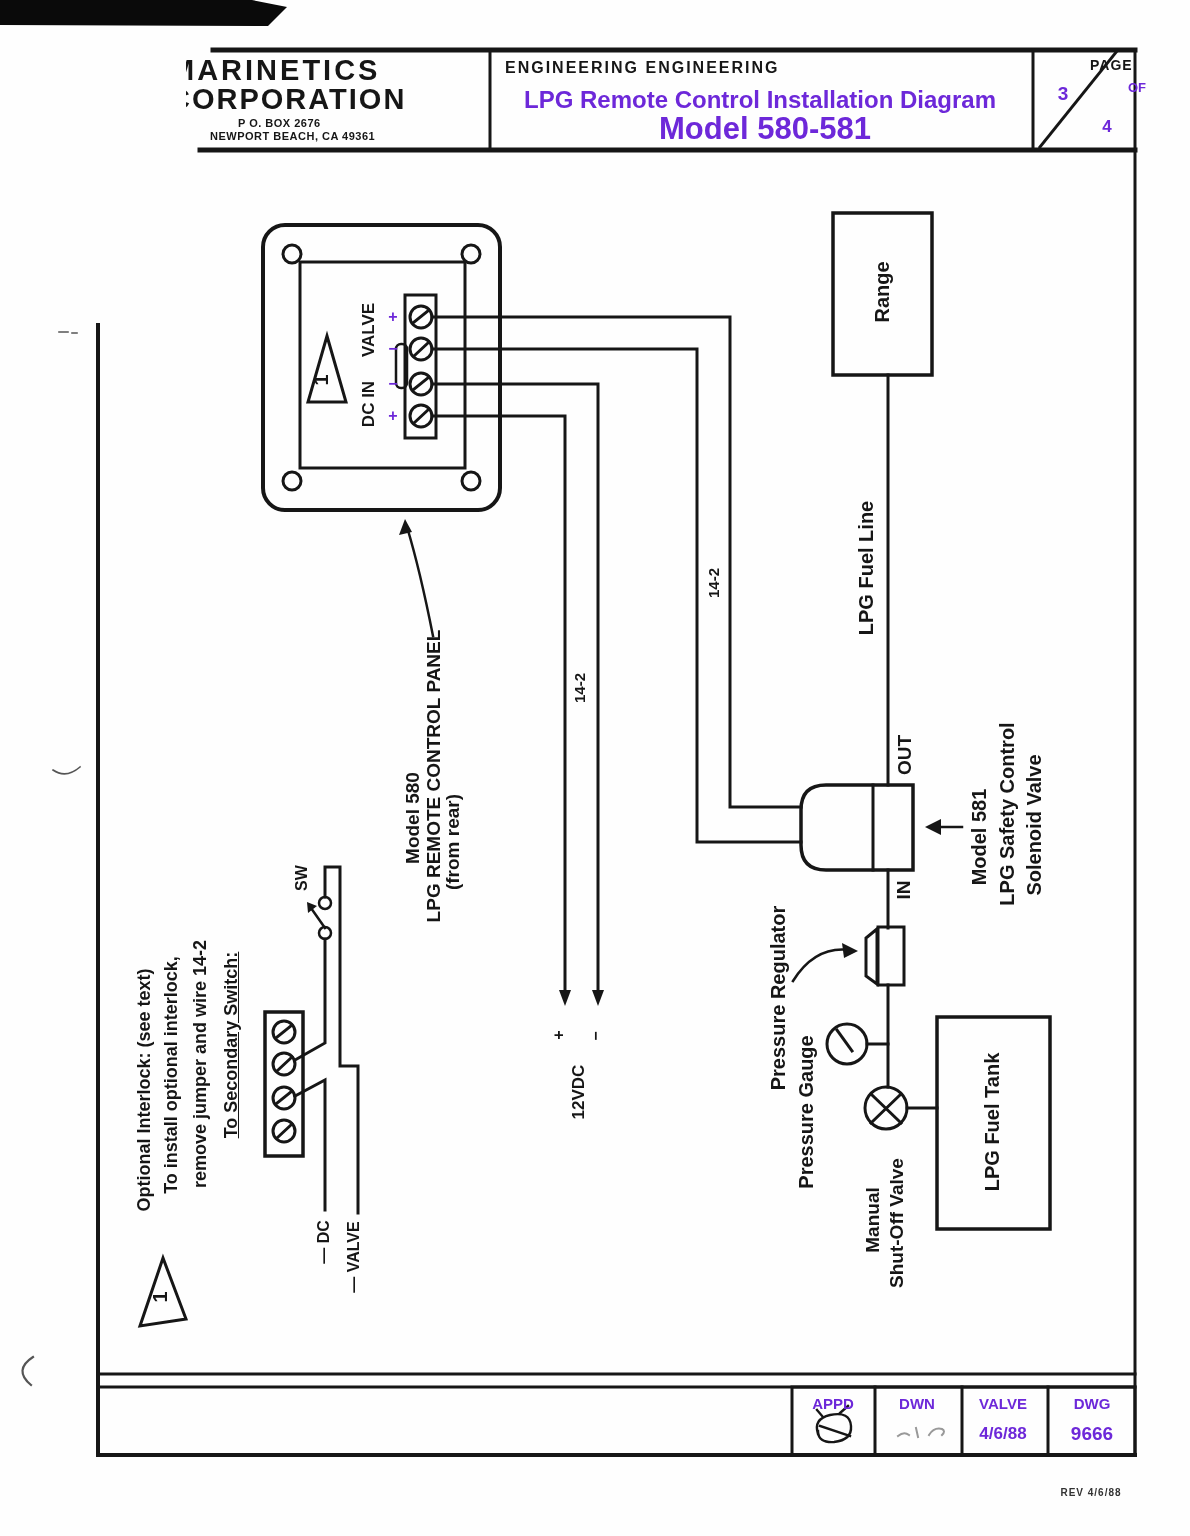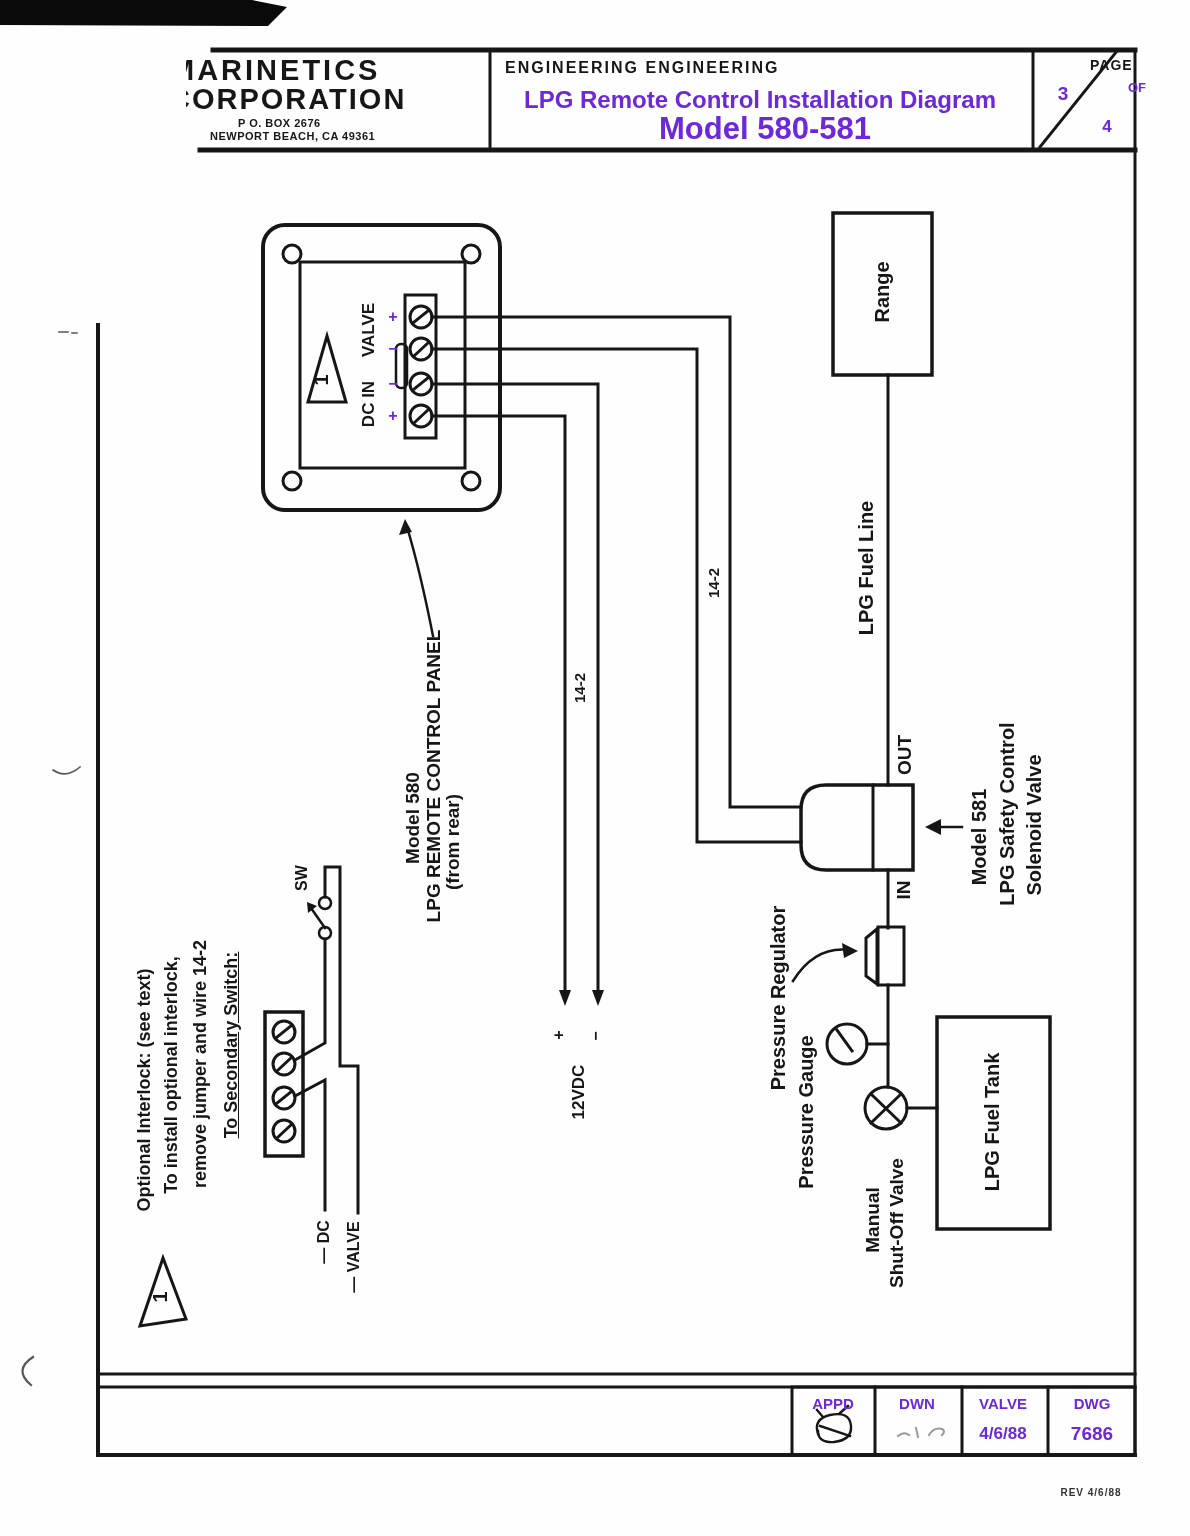--- a/index.html
+++ b/index.html
@@ -206,16 +206,16 @@
   <div class="rl" style="left:160px;top:1297px;font-size:20px;">1</div>
   <div class="rl" style="left:302px;top:878px;font-size:16px;">SW</div>
   <div class="rl" style="left:324px;top:1242px;font-size:16px;">— DC</div>
   <div class="rl" style="left:354px;top:1257px;font-size:16px;">— VALVE</div>
 
   <div class="ul" style="left:833px;top:1403px;font-size:15px;">APPD</div>
   <div class="ul" style="left:917px;top:1403px;font-size:15px;">DWN</div>
   <div class="ul" style="left:1003px;top:1403px;font-size:15px;">VALVE</div>
   <div class="ul" style="left:1092px;top:1403px;font-size:15px;">DWG</div>
   <div class="ul" style="left:1003px;top:1433px;font-size:17px;">4/6/88</div>
-  <div class="ul" style="left:1092px;top:1433px;font-size:19px;">7686</div>
+  <div class="ul" style="left:1092px;top:1433px;font-size:19px;">9666</div>
   <div class="ul" style="left:1079px;top:1493px;font-size:10px;letter-spacing:1px;color:#333;margin-left:12px;">REV 4/6/88</div>
 
 </div>
 
 </body></html>

